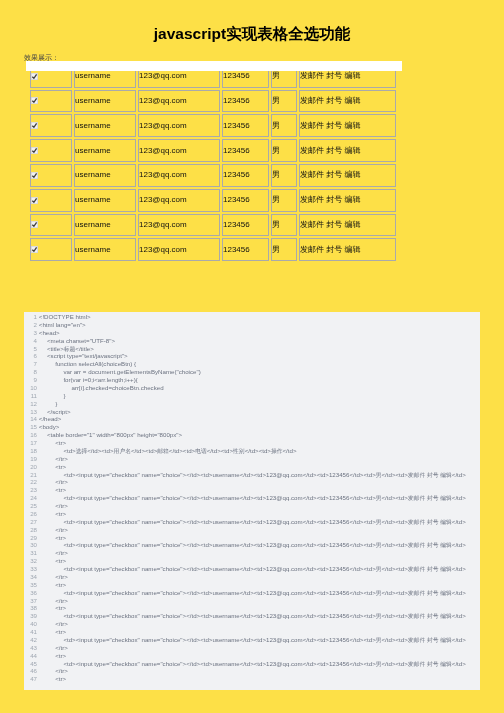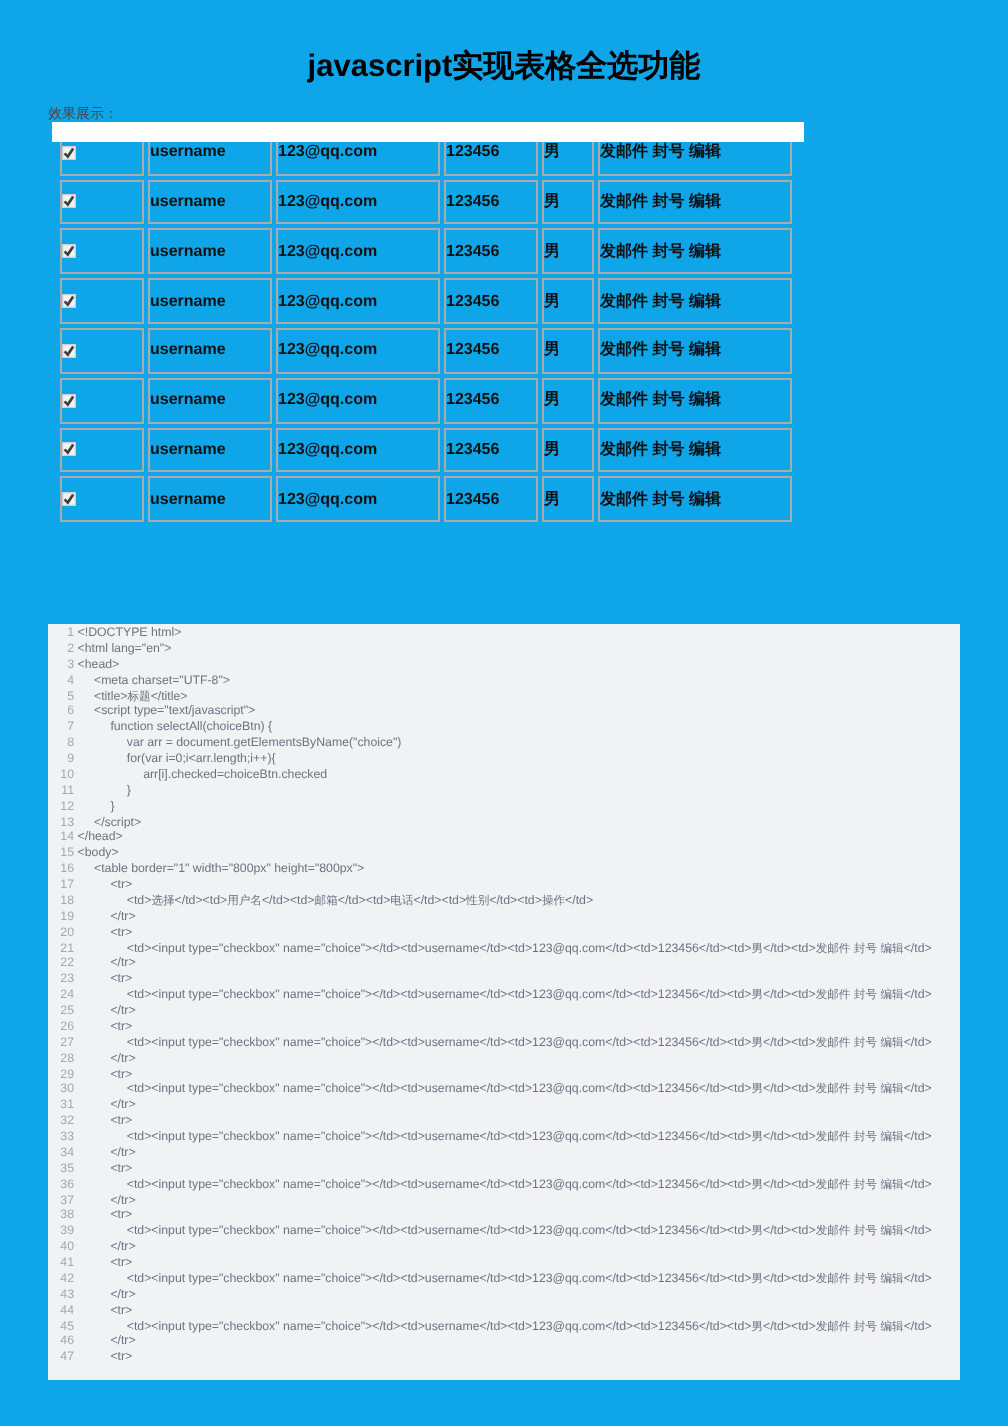--- a/index.html
+++ b/index.html
@@ -1,28 +1,28 @@
 <!DOCTYPE html>
 <html><head>
 <meta charset="utf-8">
 <style>
   html,body{margin:0;padding:0;}
   body{width:504px;height:713px;background:#ffffff;
        font-family:"Liberation Sans",sans-serif;-webkit-font-smoothing:antialiased;}
-  .page{position:relative;width:504px;height:713px;overflow:hidden;background:#0ea5e9;}
+  .page{position:relative;width:504px;height:713px;overflow:hidden;background:#fde047;}
 
   .title{position:absolute;left:0;top:26px;width:504px;text-align:center;
          font-size:15.5px;font-weight:bold;color:#000;line-height:1;}
   .caption{position:absolute;left:24px;top:53.5px;font-size:7px;color:#444;line-height:1;}
 
   
   .demo{position:absolute;left:28px;top:62.9px;width:370px;}
   .demo-mask{position:absolute;left:26px;top:61px;width:376px;height:10px;background:#fff;z-index:5;}
   table.demo-table{border-collapse:separate;border-spacing:2px;border:0;
-                   width:370px;table-layout:fixed;font-weight:bold;}
+                   width:370px;table-layout:fixed;}
   table.demo-table td{box-sizing:border-box;border:1px solid #aaaaaa;font-size:8px;color:#111;
                       padding:0;height:22.8px;vertical-align:middle;
                       line-height:1;white-space:nowrap;overflow:hidden;}
   .cb{display:inline-block;width:7px;height:7px;position:relative;
       background:#f3f3f3;border:0;vertical-align:middle;box-sizing:border-box;}
   .cb svg{position:absolute;left:0;top:0;}
   table.demo-table td.cb-cell{padding:0;}
   .cb-blue{background:#dce9f7;border:1px solid #9fc6ea;box-shadow:0 0 0 1px #cfe2f5;}
   .selall-label{font-size:8px;color:#222;vertical-align:middle;margin-left:2px;}
 

